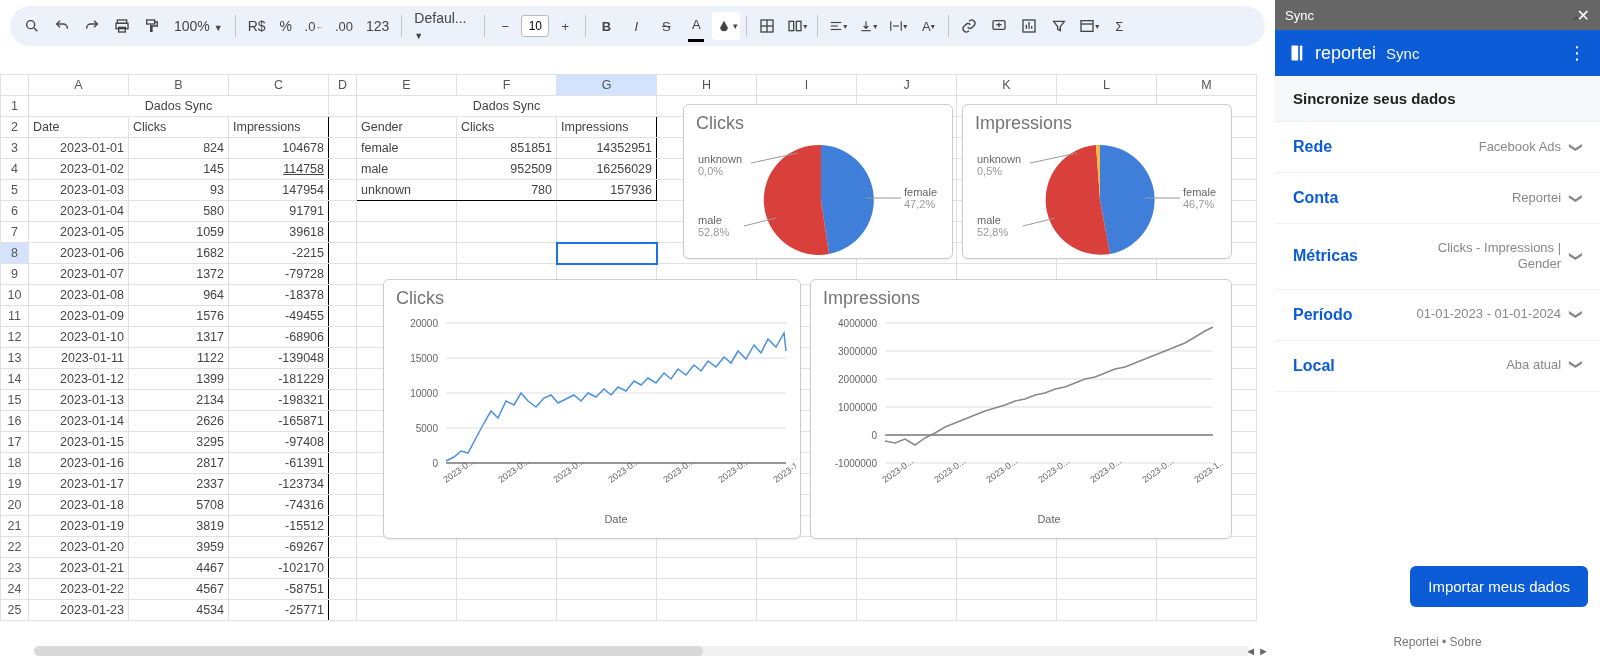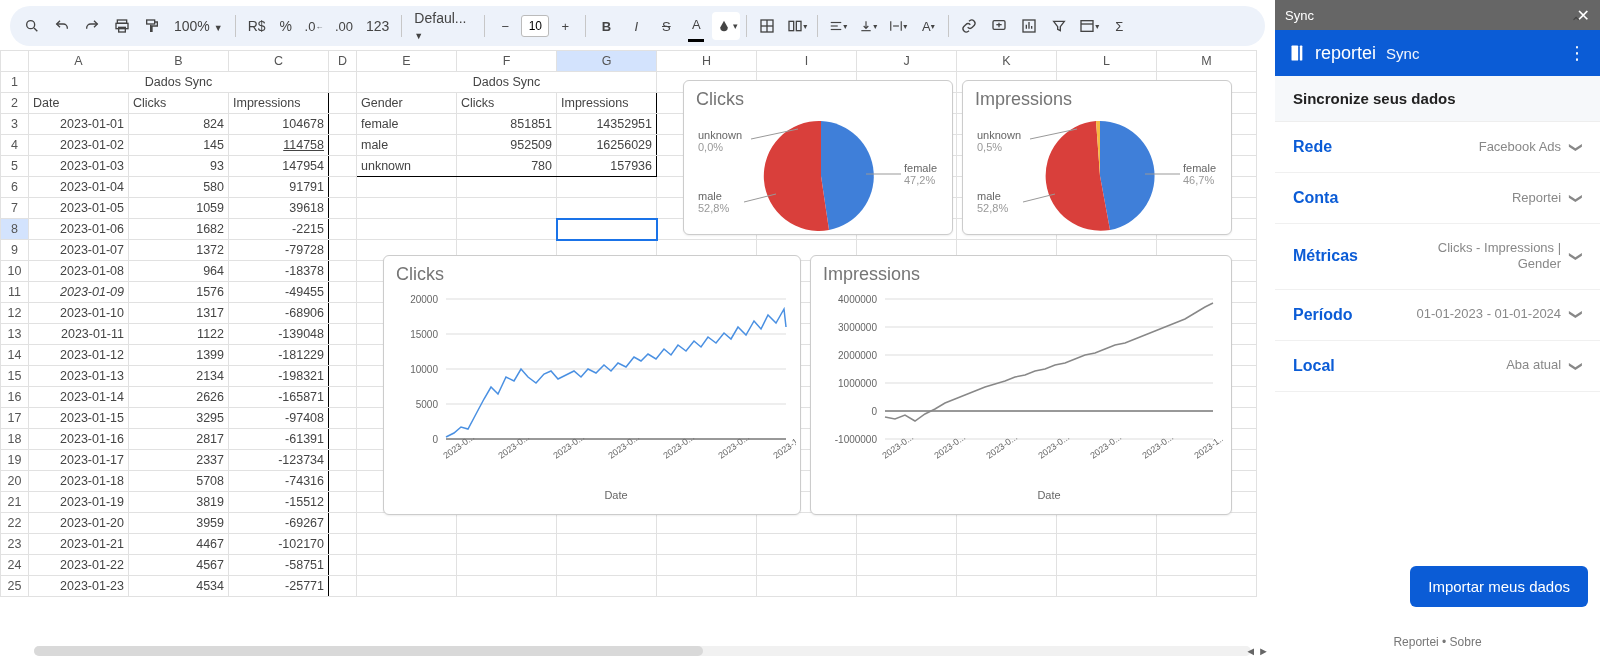--- a/index.html
+++ b/index.html
@@ -1,18 +1,18 @@
 <!DOCTYPE html>
 <html><head>
 <meta charset="utf-8">
 <style>
   * { box-sizing: border-box; }
   html, body { margin:0; padding:0; height:100%; font-family: Arial, sans-serif; font-size:13px; color:#444; background:#fff;}
   .root { display:flex; height:661px; width:1600px; overflow:hidden; }
-  .main { flex:0 0 1275px; display:flex; flex-direction:column; border-right:none; }
+  .main { flex:0 0 1275px; display:flex; flex-direction:column; border-right:none;gap:24px; }
   .sidebar { flex:0 0 325px; display:flex; flex-direction:column; }
   
   .toolbar { height:40px; background:#edf2fa; border-radius:20px; margin:6px 10px 4px 10px; display:flex; align-items:center; padding:0 8px; gap:2px;}
   .tbtn { display:flex; align-items:center; justify-content:center; width:28px; height:28px; border-radius:4px; color:#444; cursor:pointer;}
   .tsep { width:1px; height:22px; background:#c7c7c7; margin:0 4px;}
   .ttext { padding:0 6px; color:#444; font-size:14px;}
   .tfield { width:28px; height:22px; border:1px solid #bbb; border-radius:3px; text-align:center; font-size:12px; background:#fff;}
   .color-bar { width:16px; height:3px; background:#000; position:relative; top:7px;}
   
   .fxrow { height:28px; display:flex; align-items:center; border-bottom:1px solid #e0e0e0; padding-left:6px;}
@@ -375,21 +375,21 @@
                 <td class="colG" style=""></td>
                 <td class="colH" style=""></td>
                 <td class="colI" style=""></td>
                 <td class="colJ" style=""></td>
                 <td class="colK" style=""></td>
                 <td class="colL" style=""></td>
                 <td class="colM" style=""></td>
               </tr>
               <tr>
                 <th class="rowhdr">11</th>
-                <td class="colA ra" style="border-left:1px solid #000;font-style:italic;">2023-01-09</td>
+                <td class="colA ra" style="border-left:1px solid #000;">2023-01-09</td>
                 <td class="colB ra" style="">1576</td>
                 <td class="colC ra" style="border-right:1px solid #000;">-49455</td>
                 <td class="colD" style=""></td>
                 <td class="colE" style=""></td>
                 <td class="colF" style=""></td>
                 <td class="colG" style=""></td>
                 <td class="colH" style=""></td>
                 <td class="colI" style=""></td>
                 <td class="colJ" style=""></td>
                 <td class="colK" style=""></td>
@@ -776,21 +776,21 @@
         </div>
         <div class="sb-row">
           <span class="lab">Período</span>
           <span style="display:flex;align-items:center;">
             <span class="val">01-01-2023 - 01-01-2024</span>
             <span class="chev" style="transform: rotate(90deg);">❯</span>
           </span>
         </div>
         <div class="sb-row">
           <span class="lab">Local</span>
-          <span style="display:flex;align-items:flex-end;">
+          <span style="display:flex;align-items:flex-start;">
             <span class="val">Aba atual</span>
             <span class="chev" style="transform: rotate(90deg);">❯</span>
           </span>
         </div>
       </div>
     <div class="sb-btnwrap">
       <button class="sb-btn">Importar meus dados</button>
     </div>
     <div class="sb-foot">Reportei  •  Sobre</div>
   </div>

